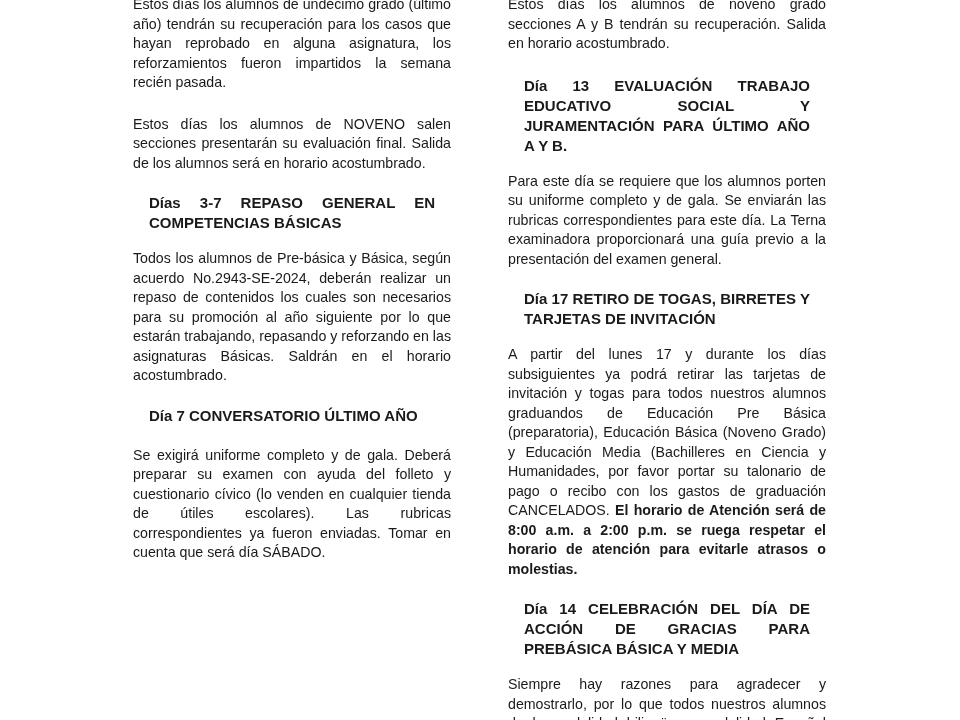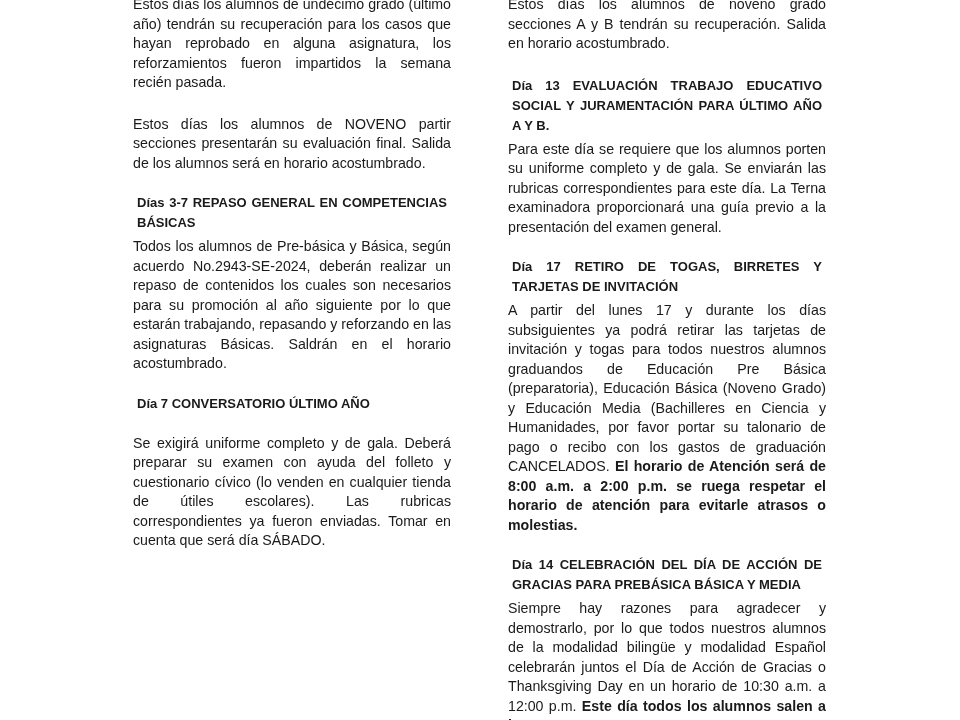--- a/index.html
+++ b/index.html
@@ -2,35 +2,35 @@
 <html><head>
 <meta charset="utf-8">
 <style>
   html, body { margin: 0; padding: 0; background: #ffffff; }
   body { width: 960px; height: 720px; overflow: hidden; position: relative;
          font-family: "Liberation Sans", "DejaVu Sans", sans-serif; color: #1a1a1a; }
   .col { position: absolute; top: -5px; width: 318px; }
   .col-left { left: 133px; }
   .col-right { left: 508px; }
   .section { margin: 0 0 20px 0; }
-  .heading { font-weight: bold; font-size: 13px; line-height: 20px; text-align: justify;
-             text-align-last: left; margin: 4px; letter-spacing: 0; }
+  .heading { font-weight: bold; font-size: 15px; line-height: 20px; text-align: justify;
+             text-align-last: left; margin: 16px; letter-spacing: 0; }
   .body { font-size: 14.2px; line-height: 19.5px; text-align: justify; margin: 0; }
   .u { font-weight: bold; }
   .intro-left { margin-bottom: 22px; }
   .intro-right { margin-bottom: 22px; }
 </style>
 </head>
 <body>
 
 <div class="col col-left">
   <p class="body intro-left">Estos días los alumnos de undécimo grado (último año) tendrán su recuperación para los casos que hayan reprobado en alguna asignatura, los reforzamientos fueron impartidos la semana recién pasada.</p>
 
   <div class="section">
-    <p class="body">Estos días los alumnos de NOVENO partir secciones presentarán su evaluación final. Salida de los alumnos será en horario acostumbrado.</p>
+    <p class="body">Estos días los alumnos de NOVENO salen secciones presentarán su evaluación final. Salida de los alumnos será en horario acostumbrado.</p>
   </div>
 
   <div class="section">
     <p class="heading">Días 3-7 REPASO GENERAL EN COMPETENCIAS BÁSICAS</p>
     <p class="body">Todos los alumnos de Pre-básica y Básica, según acuerdo No.2943-SE-2024, deberán realizar un repaso de contenidos los cuales son necesarios para su promoción al año siguiente por lo que estarán trabajando, repasando y reforzando en las asignaturas Básicas. Saldrán en el horario acostumbrado.</p>
   </div>
 
   <div class="section">
     <p class="heading">Día 7 CONVERSATORIO ÚLTIMO AÑO</p>
   </div>

